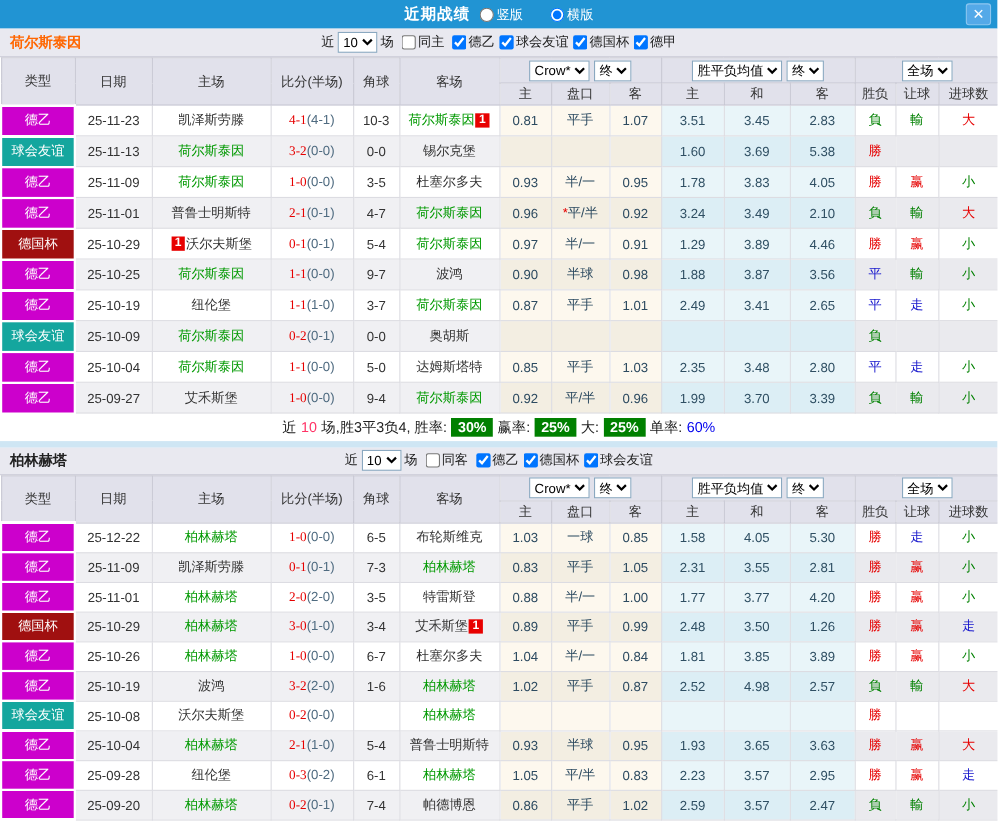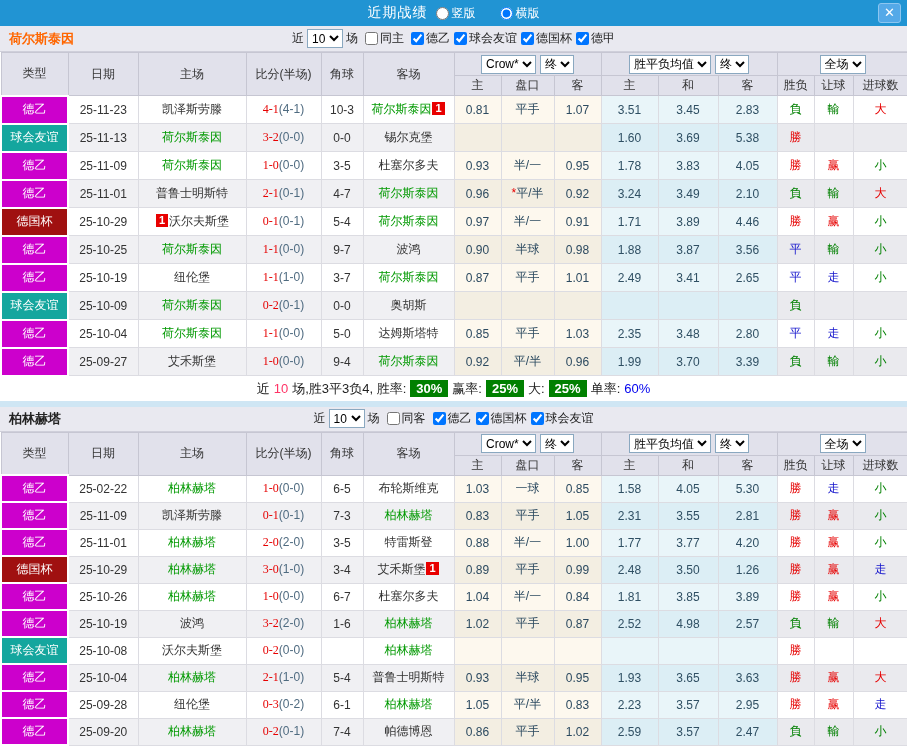--- a/index.html
+++ b/index.html
@@ -5,21 +5,21 @@
   * { box-sizing: border-box; }
   html,body { margin:0; padding:0; }
   body {
     font-family: "Liberation Sans", "DejaVu Sans", sans-serif;
     background:#fff;
   }
   .app { width:907px; height:749px; overflow:hidden; background:#fff; position:relative; font-size:12px; color:#333; }
 
   
   .titlebar { height:26px; background:#2194d3; color:#fff; display:flex; align-items:center; justify-content:center; position:relative; }
-  .titlebar .title { font-weight:normal; font-size:14px; letter-spacing:1px; }
+  .titlebar .title { font-weight:bold; font-size:14px; letter-spacing:1px; }
   .radio-group { display:flex; align-items:flex-end; margin-left:8px; gap:24px; font-size:12px; }
   .radio-group label { display:flex; align-items:center; gap:3px; cursor:pointer; }
   .radio-group input { margin:0; }
   .close-btn { position:absolute; right:6px; top:3px; width:23px; height:20px; background:#54a9e8; border:1px solid #8cc6f0; border-radius:3px; color:#fff; font-weight:bold; font-size:13px; text-align:center; line-height:18px; cursor:pointer; }
 
   
   .filter-row { height:26px; background:#e9e9f0; display:flex; align-items:center; position:relative; border-bottom:1px solid #cfcfda; }
   .sec1 .filter-row { height:25px; }
   .team-name { position:absolute; left:9px; font-weight:bold; font-size:13px; }
   .sec0 .team-name { color:#ff6600; }
@@ -235,21 +235,21 @@
           <tr>
             <td class="c-type" style="background: rgb(160, 16, 16);">德国杯</td>
             <td class="cl">25-10-29</td>
             <td class="cl c-team"><span class="badge">1</span><span>沃尔夫斯堡</span></td>
             <td class="cl"><span class="ft">0-1</span><span class="ht">(0-1)</span></td>
             <td class="cl">5-4</td>
             <td class="cl c-team"><span class="green-team">荷尔斯泰因</span></td>
             <td class="crow">0.97</td>
             <td class="crow">半/一</td>
             <td class="crow">0.91</td>
-            <td class="avg">1.71</td>
+            <td class="avg">1.29</td>
             <td class="avg">3.89</td>
             <td class="avg">4.46</td>
             <td class="c-res red">勝</td>
             <td class="c-res red">赢</td>
             <td class="c-res green">小</td>
           </tr>
           <tr class="even">
             <td class="c-type" style="background: rgb(204, 0, 204);">德乙</td>
             <td class="cl">25-10-25</td>
             <td class="cl c-team"><span class="green-team">荷尔斯泰因</span></td>
@@ -424,21 +424,21 @@
           <th>和</th>
           <th>客</th>
           <th>胜负</th>
           <th>让球</th>
           <th>进球数</th>
         </tr>
       </thead>
       <tbody>
           <tr>
             <td class="c-type" style="background: rgb(204, 0, 204);">德乙</td>
-            <td class="cl">25-02-22</td>
+            <td class="cl">25-12-22</td>
             <td class="cl c-team"><span class="green-team">柏林赫塔</span></td>
             <td class="cl"><span class="ft">1-0</span><span class="ht">(0-0)</span></td>
             <td class="cl">6-5</td>
             <td class="cl c-team"><span>布轮斯维克</span></td>
             <td class="crow">1.03</td>
             <td class="crow">一球</td>
             <td class="crow">0.85</td>
             <td class="avg">1.58</td>
             <td class="avg">4.05</td>
             <td class="avg">5.30</td>

